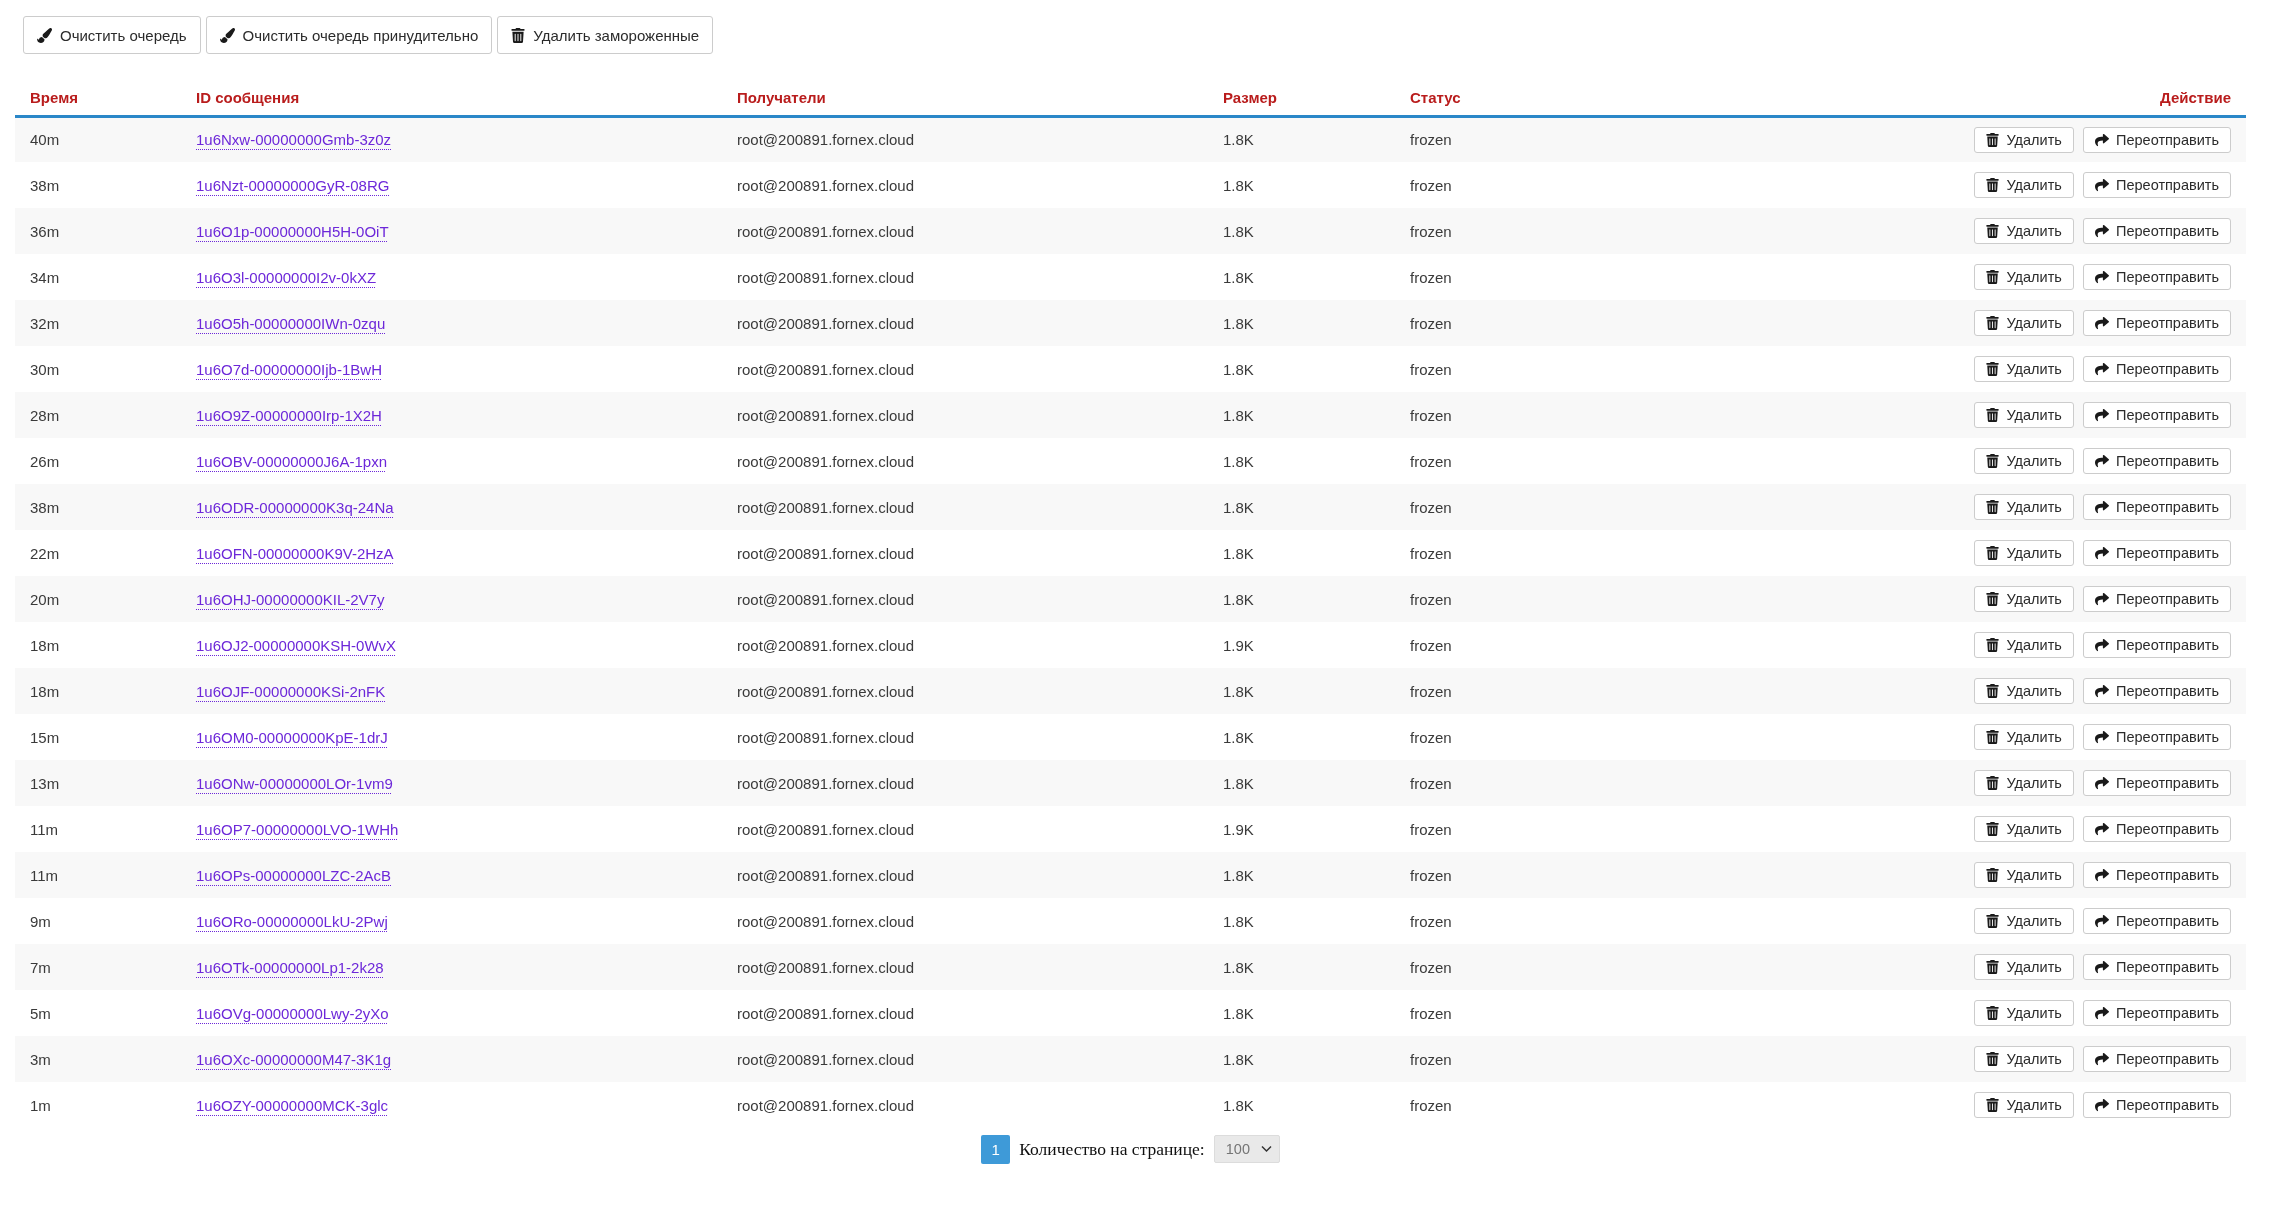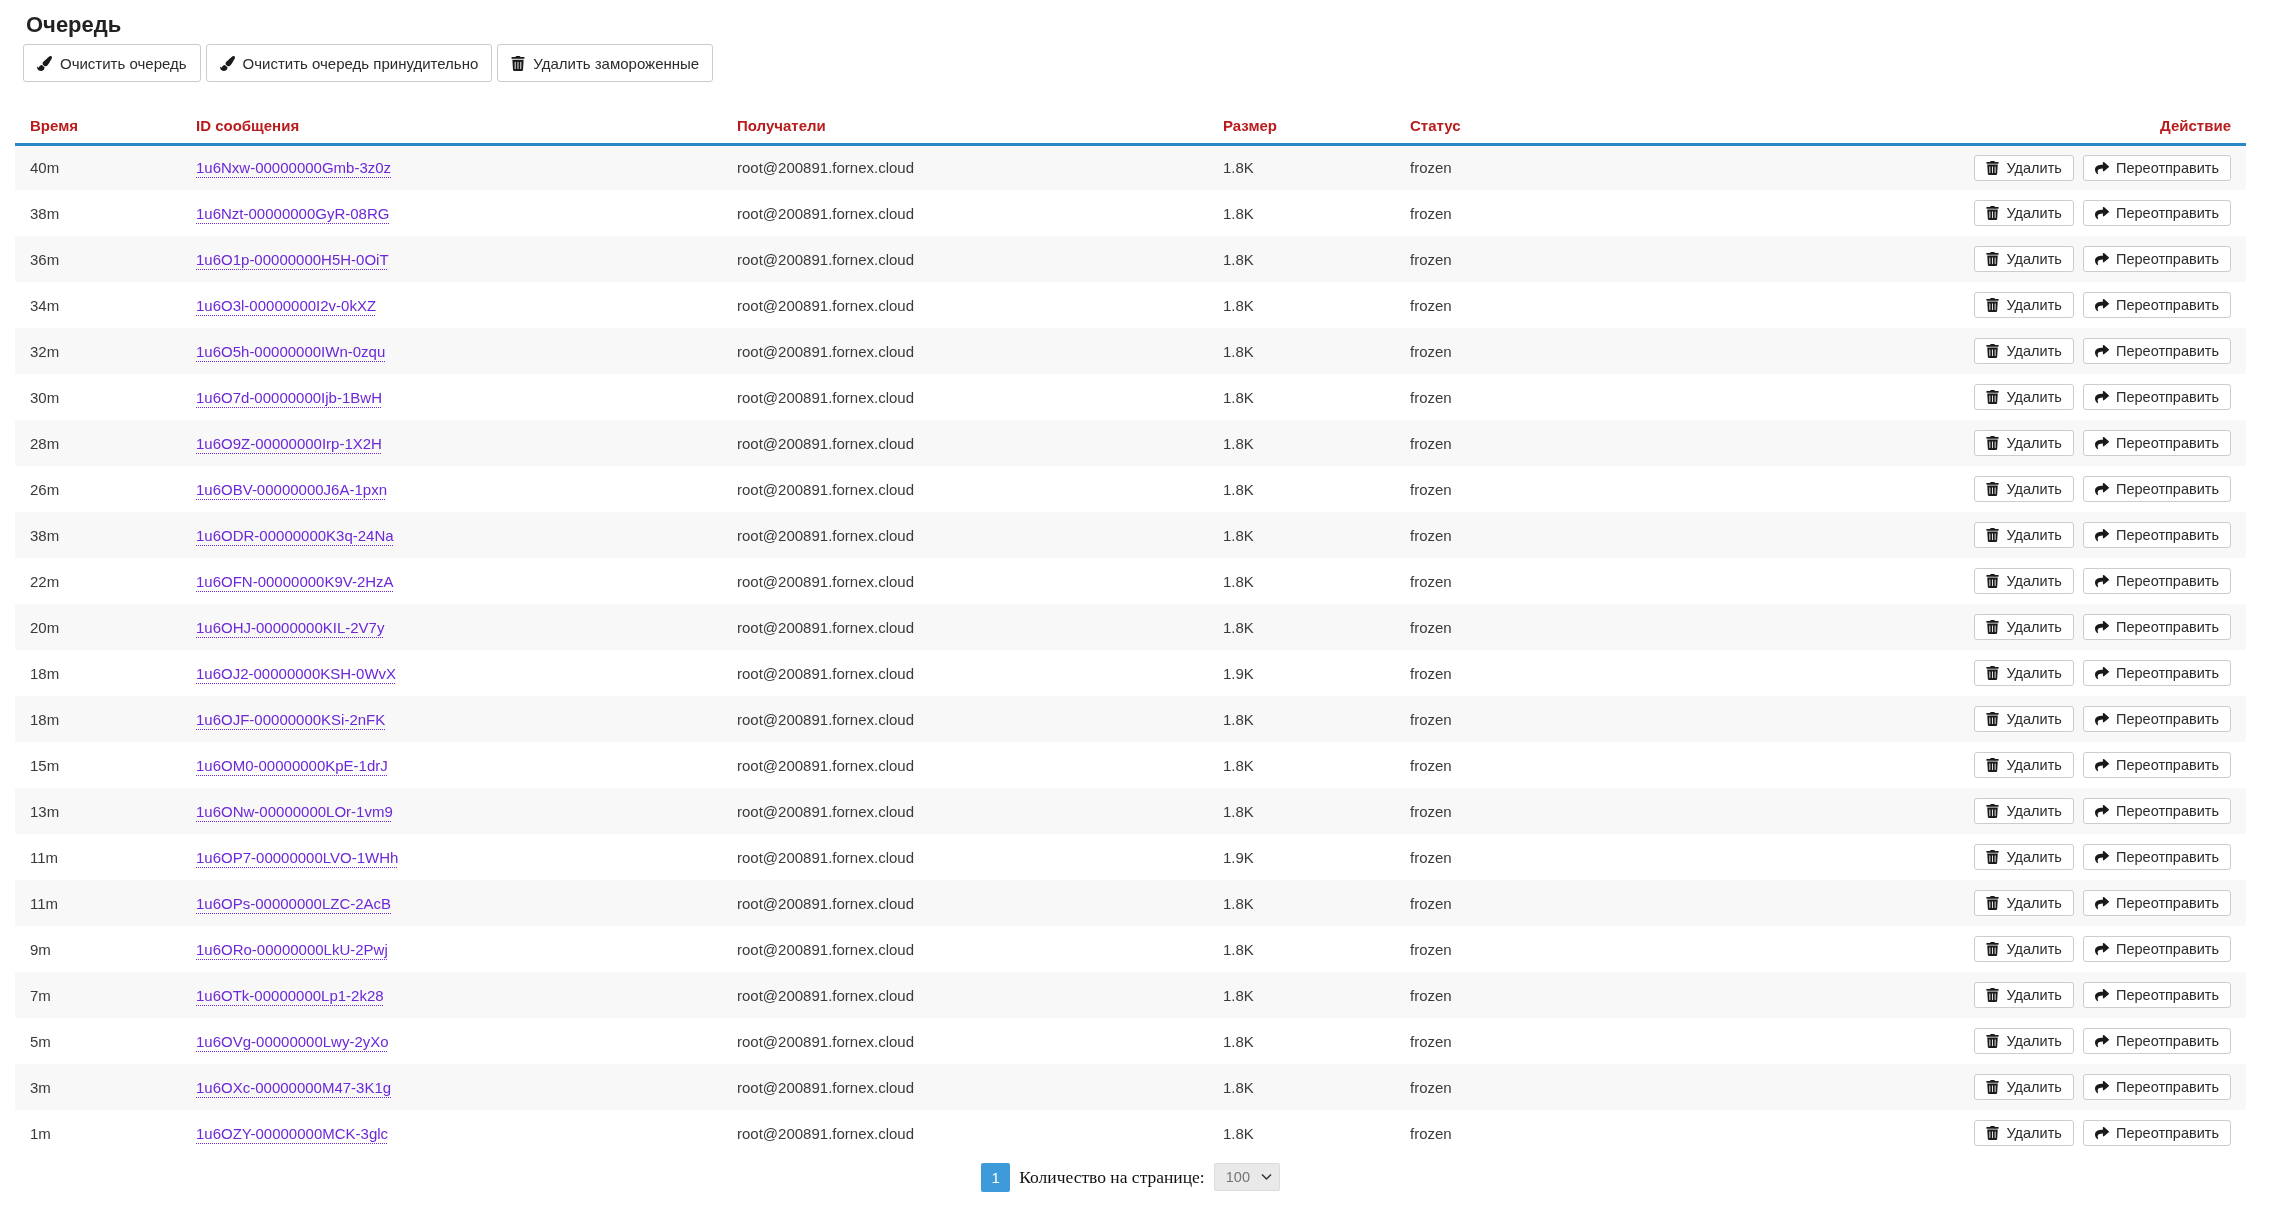--- a/index.html
+++ b/index.html
@@ -85,21 +85,20 @@
   .select-wrap .chevron {
     position: absolute; right: 8px; top: 50%; transform: translateY(-50%);
     pointer-events: none; display: inline-flex;
   }
 </style>
 </head>
 <body>
 
 <div class="page">
 
-  <h1 class="page-title">Очередь</h1>
 
 
   <div class="toolbar">
     <button class="btn">
       <span class="icon">
         <svg width="15" height="15" viewBox="0 0 512 512">
             <path d="M167.02 309.34c-40.12 2.58-76.53 17.86-97.19 72.3-2.35 6.21-8 9.98-14.59 9.98-11.11 0-45.46-27.67-55.25-34.35C0 439.62 37.93 512 128 512c75.86 0 128-43.77 128-120.19 0-3.11-.65-6.08-.97-9.13l-88.01-73.34zM457.89 0c-15.16 0-29.37 6.71-40.21 16.45C213.27 199.05 192 203.34 192 257.09c0 13.7 3.25 26.76 8.73 38.7l63.82 53.18c7.21 1.8 14.64 3.03 22.39 3.03 62.11 0 98.11-45.47 211.16-256.9 7.38-14.28 13.9-29.71 13.9-45.74C512 20.64 486 0 457.89 0z"></path>
           </svg>
       </span>
       <span>Очистить очередь</span>

